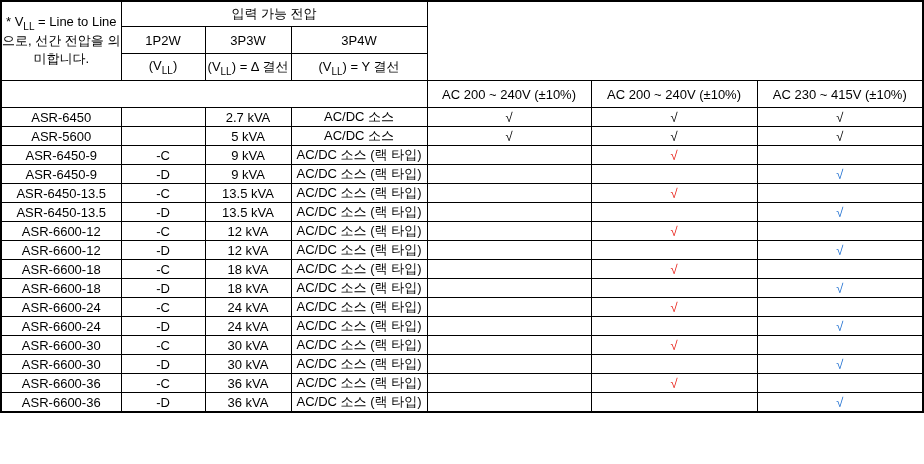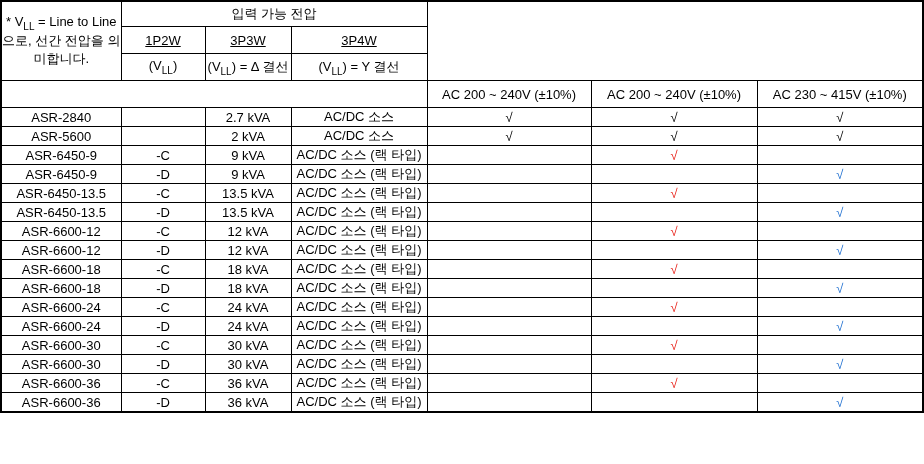--- a/index.html
+++ b/index.html
@@ -41,21 +41,20 @@
     font-size: 10px;
     vertical-align: sub;
   }
   .hdr-title {
     font-size: 14px;
     height: 24px;
   }
   .hdr-name {
     font-size: 14px;
     height: 26px;
-    text-decoration: underline;
   }
   .hdr-vll {
     font-size: 13px;
     height: 26px;
   }
   .hdr-vll .sub {
     font-size: 10px;
     vertical-align: sub;
   }
   .hdr-volt {
@@ -132,32 +131,32 @@
     </tr>
     <tr>
       <td colspan="4" class="hdr-volt"></td>
       <td class="hdr-volt">AC 200 ~ 240V (±10%)</td>
       <td class="hdr-volt">AC 200 ~ 240V (±10%)</td>
       <td class="hdr-volt">AC 230 ~ 415V (±10%)</td>
     </tr>
   </thead>
   <tbody id="tbody">
       <tr class="gray-row">
-        <td class="c-model ">ASR-2840</td>
+        <td class="c-model ">ASR-6450</td>
         <td class="c-suffix "></td>
         <td class="c-kva ">2.7 kVA</td>
         <td class="c-type ">AC/DC 소스</td>
         <td class="check black">√</td>
         <td class="check black">√</td>
         <td class="check black">√</td>
       </tr>
       <tr class="gray-row">
         <td class="c-model ">ASR-5600</td>
         <td class="c-suffix "></td>
-        <td class="c-kva ">2 kVA</td>
+        <td class="c-kva ">5 kVA</td>
         <td class="c-type ">AC/DC 소스</td>
         <td class="check black">√</td>
         <td class="check black">√</td>
         <td class="check black">√</td>
       </tr>
       <tr>
         <td class="c-model red-txt">ASR-6450-9</td>
         <td class="c-suffix red-txt">-C</td>
         <td class="c-kva red-txt">9 kVA</td>
         <td class="c-type red-txt">AC/DC 소스 (랙 타입)</td>

